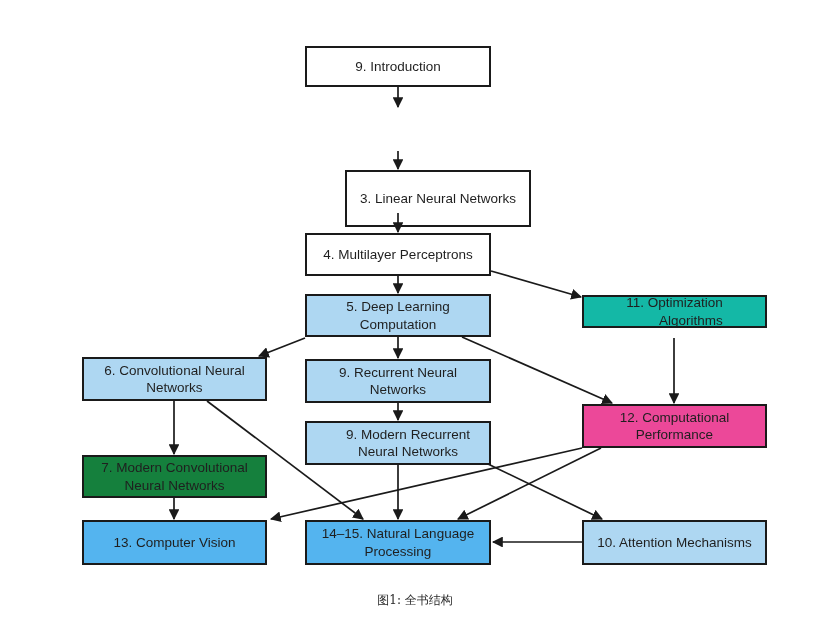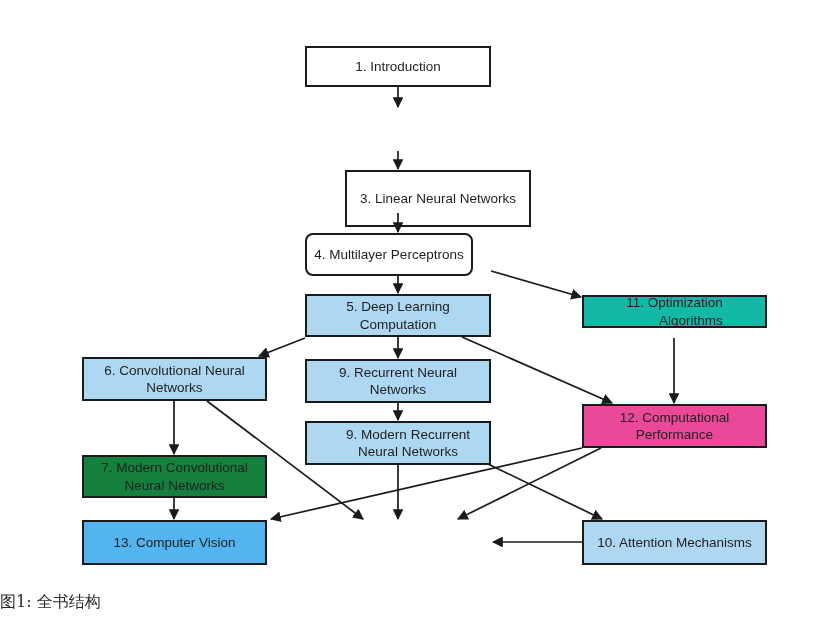--- a/index.html
+++ b/index.html
@@ -39,39 +39,39 @@
     position: absolute;
     inset: 0;
     pointer-events: none;
   }
   .figure-caption {
     position: absolute;
     left: 0;
     top: 592;
     top: 592px;
     width: 830px;
-    text-align: left;
+    text-align: center;
     font-family: "DejaVu Serif", "Liberation Serif", serif;
-    font-size: 16px;
+    font-size: 12px;
     color: var(--captext, #2b2b2b);
   }
 </style>
 </head>
 <body>
 
 <div class="stage" style="--bg: #ffffff; --border: #1a1a1a; --text: #1f1f1f; --captext: #2b2b2b;">
 
   <div class="nodes-layer" id="nodes-layer">
       <div class="node" style="left: 305px; top: 46px; width: 186px; height: 41px; background: rgb(255, 255, 255);">
-        <span class="node-label">1. Introduction</span>
+        <span class="node-label">9. Introduction</span>
       </div>
       <div class="node" style="left: 305px; top: 170px; width: 186px; height: 57px; background: rgb(255, 255, 255); margin-left: 40px;">
         <span class="node-label">3. Linear Neural Networks</span>
       </div>
-      <div class="node" style="left: 305px; top: 233px; width: 168px; height: 43px; background: rgb(255, 255, 255); border-radius: 8px;">
+      <div class="node" style="left: 305px; top: 233px; width: 186px; height: 43px; background: rgb(255, 255, 255);">
         <span class="node-label">4. Multilayer Perceptrons</span>
       </div>
       <div class="node" style="left: 305px; top: 294px; width: 186px; height: 43px; background: rgb(174, 215, 242);">
         <span class="node-label">5. Deep Learning
 Computation</span>
       </div>
       <div class="node" style="left: 582px; top: 295px; width: 185px; height: 33px; background: #14b8a6; text-align: right;">
         <span class="node-label">11. Optimization
 Algorithms</span>
       </div>
@@ -90,20 +90,24 @@
       <div class="node" style="left: 305px; top: 421px; width: 186px; height: 44px; background: rgb(174, 215, 242); padding-left: 26px;">
         <span class="node-label">9. Modern Recurrent
 Neural Networks</span>
       </div>
       <div class="node" style="left: 82px; top: 455px; width: 185px; height: 43px; background: #15803d;">
         <span class="node-label">7. Modern Convolutional
 Neural Networks</span>
       </div>
       <div class="node" style="left: 82px; top: 520px; width: 185px; height: 45px; background: rgb(84, 180, 239);">
         <span class="node-label">13. Computer Vision</span>
+      </div>
+      <div class="node" style="left: 305px; top: 520px; width: 186px; height: 45px; background: rgb(84, 180, 239);">
+        <span class="node-label">14–15. Natural Language
+Processing</span>
       </div>
       <div class="node" style="left: 582px; top: 520px; width: 185px; height: 45px; background: rgb(174, 215, 242);">
         <span class="node-label">10. Attention Mechanisms</span>
       </div>
     </div>
 
   <svg class="edges-layer" id="edges-layer" width="830" height="631" viewBox="0 0 830 631">
     <defs>
       <marker id="arrowhead" viewBox="0 0 10 10" refX="9" refY="5" markerWidth="6.4" markerHeight="6.4" orient="auto-start-reverse">
         <path id="arrowhead-path" d="M 0 0 L 10 5 L 0 10 z" fill="#1a1a1a"></path>

